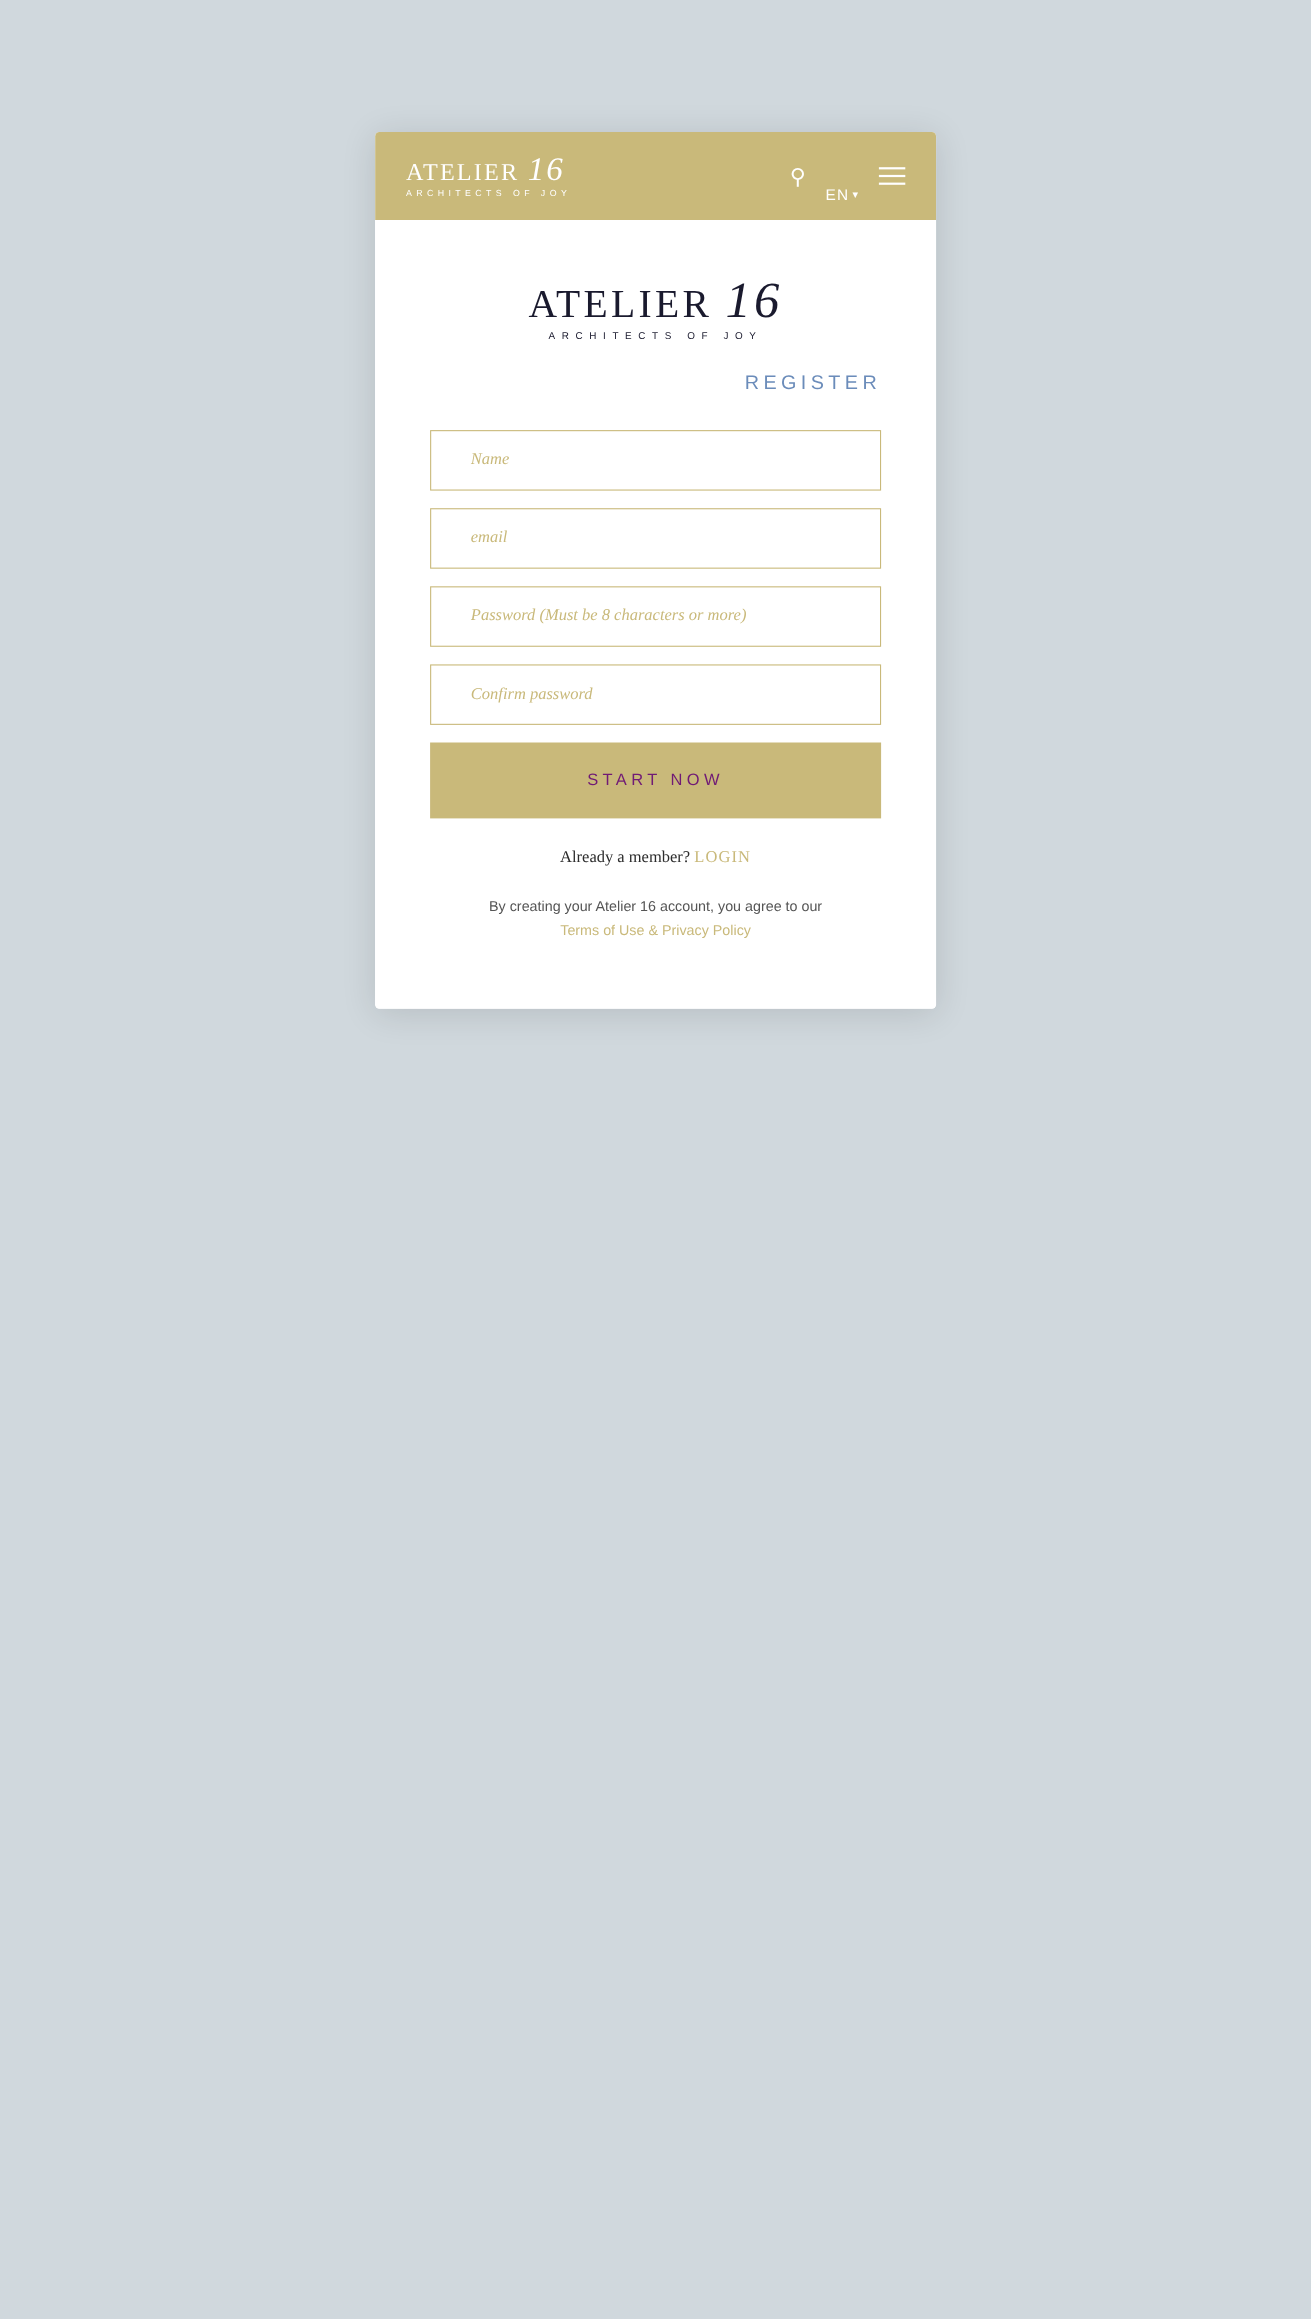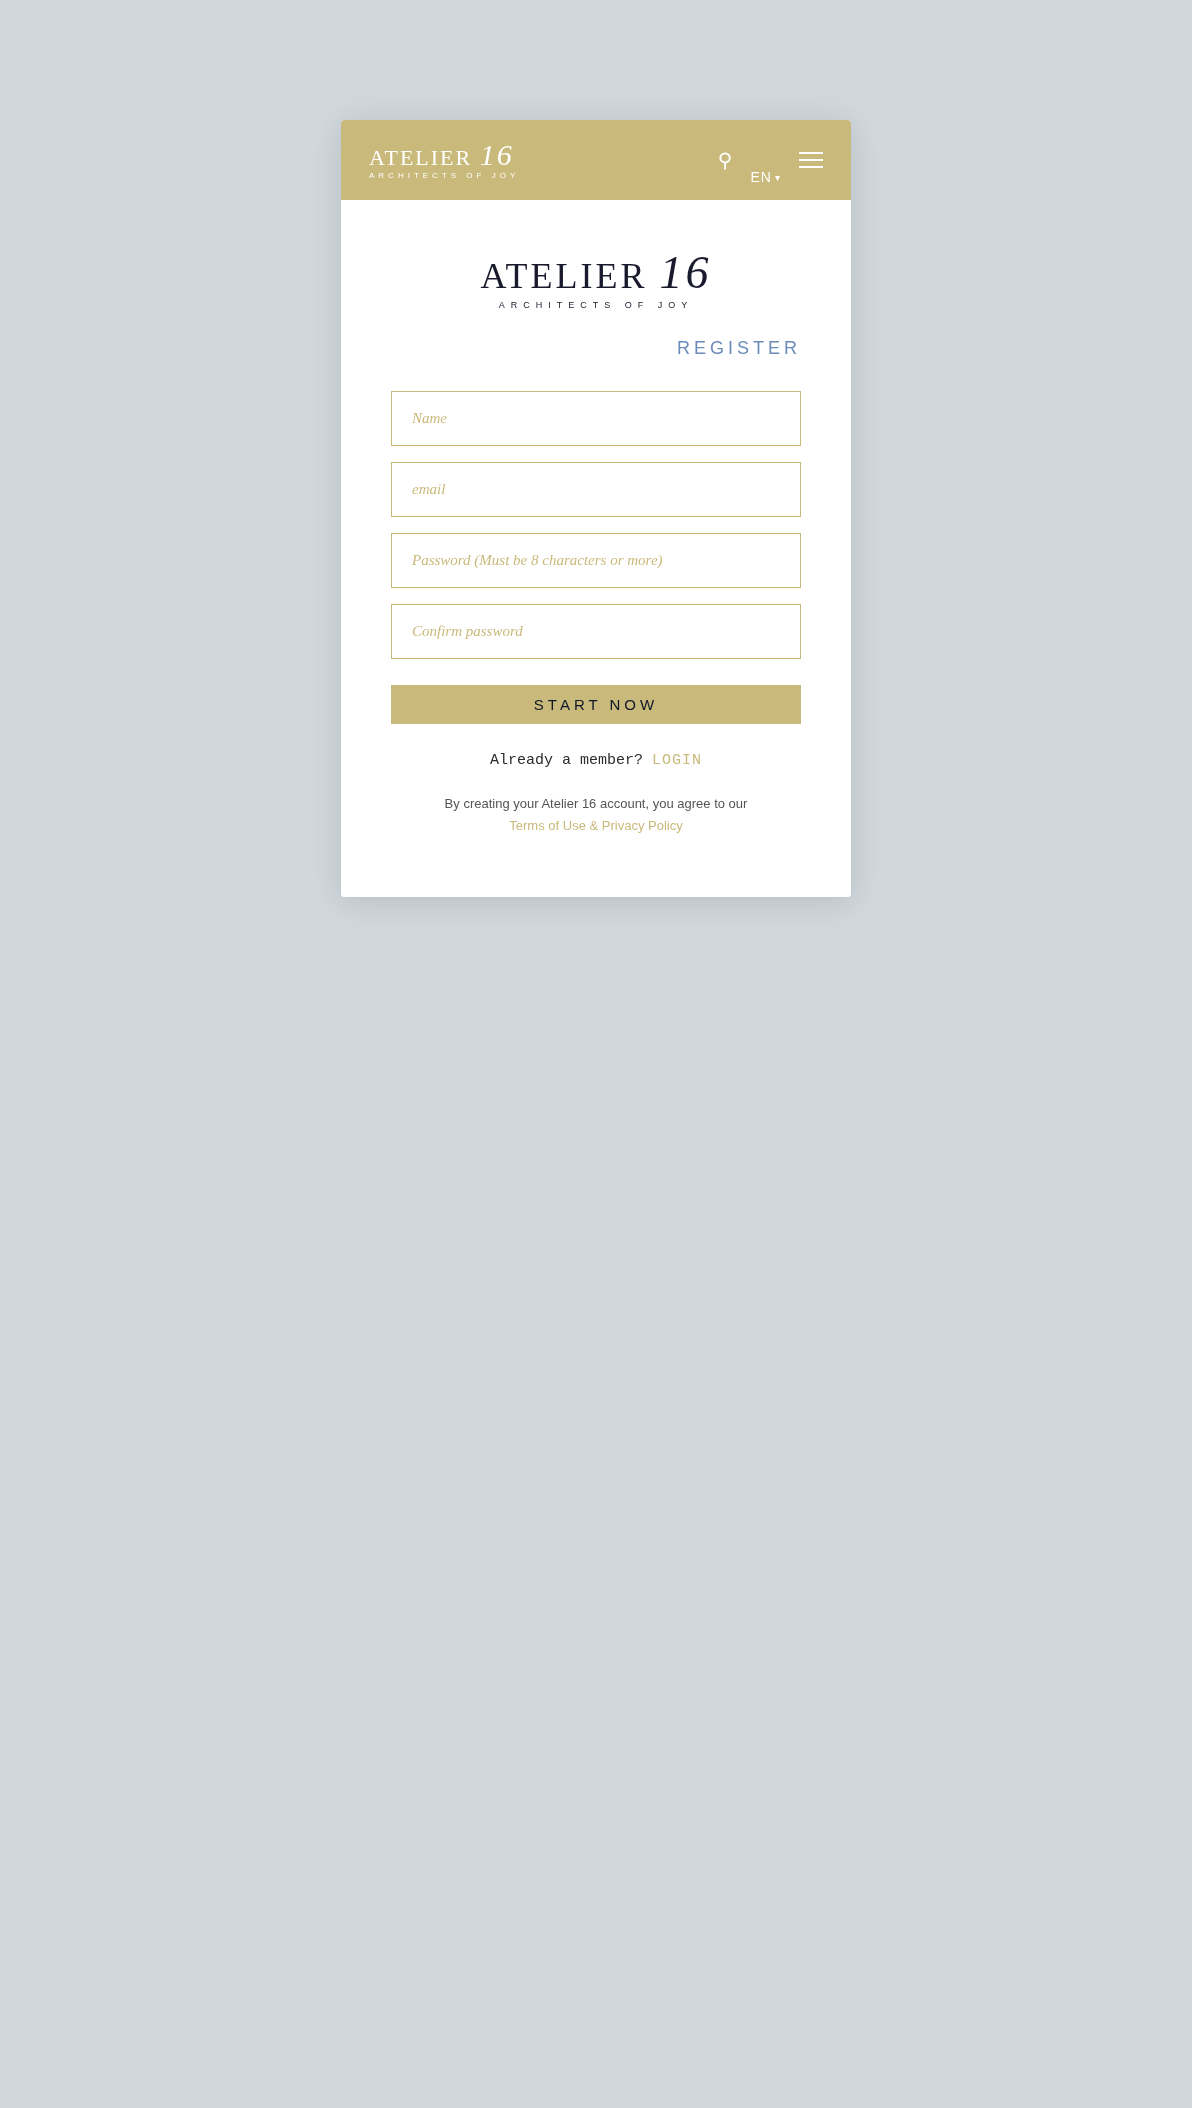--- a/index.html
+++ b/index.html
@@ -145,54 +145,54 @@
       letter-spacing: 4px;
       color: #6b8cba;
       font-weight: normal;
       margin-bottom: 32px;
     }
 
     
     .form-field {
       width: 100%;
       border: 1px solid #c9b97a;
-      padding: 18px 20px;
+      padding: 18px 36px;
       font-size: 15px;
       color: #0c4a6e;
       background: #ffffff;
       margin-bottom: 16px;
       outline: none;
       font-family: Georgia, serif;
     }
 
     .form-field::placeholder {
       color: #c9b97a;
       font-style: italic;
     }
 
     
     .start-now-btn {
       width: 100%;
       background-color: #c9b97a;
-      color: #0f172a;
+      color: #701a75;
       border: none;
-      padding: 11px 20px;
+      padding: 26px 20px;
       font-family: Arial, sans-serif;
       font-size: 15px;
       letter-spacing: 4px;
       cursor: pointer;
-      margin-top: 10px;
+      margin-top: 0;
       margin-bottom: 28px;
       text-transform: uppercase;
     }
 
     
     .already-member {
       text-align: center;
-      font-family: Liberation Mono, monospace;
+      font-family: Liberation Serif, serif;
       font-size: 15px;
       color: #2c2c2c;
       margin-bottom: 24px;
     }
 
     .login-link {
       color: #c9b97a;
       text-decoration: none;
       font-weight: normal;
       letter-spacing: 1px;

